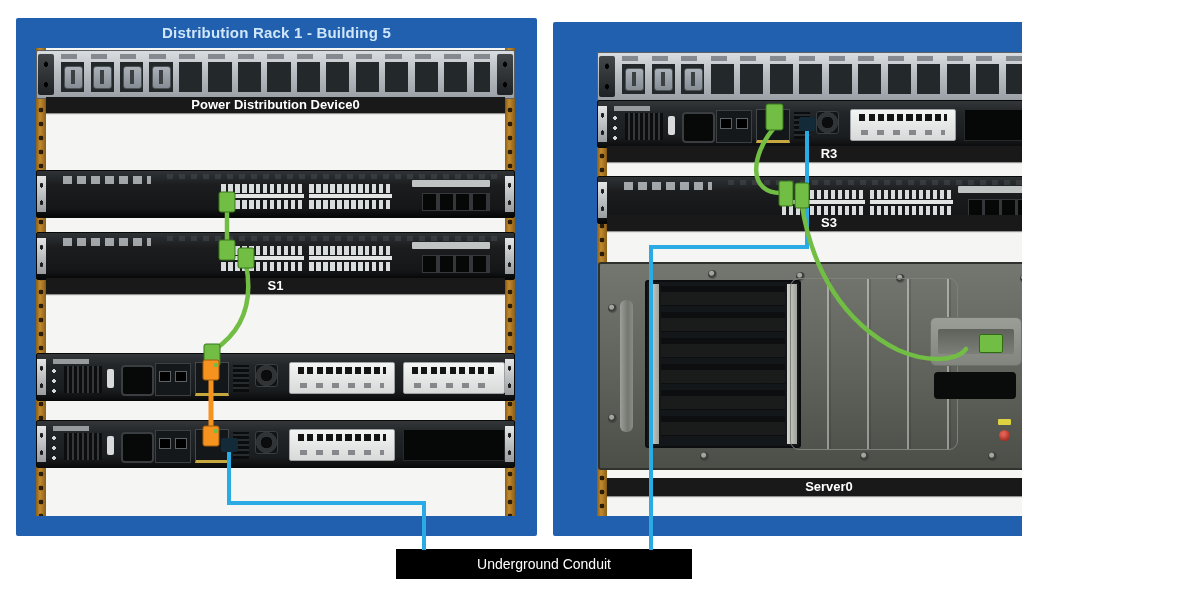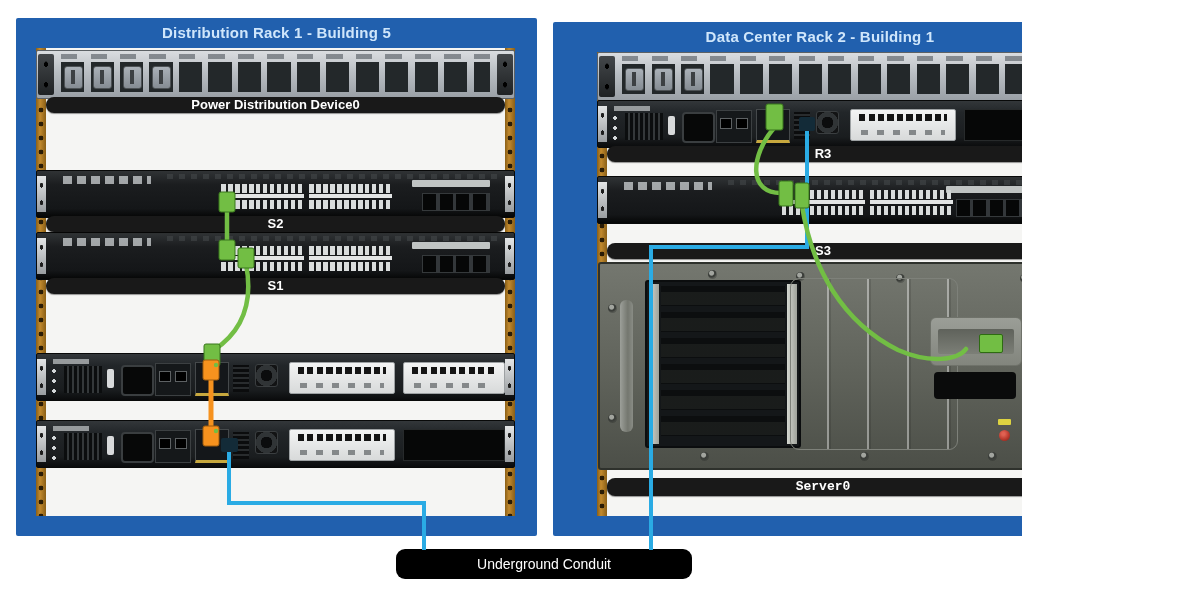--- a/index.html
+++ b/index.html
@@ -6,33 +6,33 @@
   .stage{position:relative;width:1022px;height:590px;background:#ffffff;overflow:hidden;}
 
   
   .rack{position:absolute;background:#2160ae;border-radius:2px;}
   .rack1{left:16px;top:18px;width:521px;height:518px;}
   .rack2{left:553px;top:22px;width:534px;height:514px;}
   .rack-title{position:absolute;top:0;left:0;right:0;height:30px;line-height:30px;text-align:center;
     color:#cfe6fb;font-weight:bold;font-size:15px;letter-spacing:.2px;}
   .rack-inner{position:absolute;background:#f5f5f3;}
   .rack1 .rack-inner{left:20px;top:30px;width:479px;height:468px;}
-  .rack2 .rack-inner{left:44px;top:30px;width:452px;height:464px;}
+  .rack2 .rack-inner{left:44px;top:30px;width:452px;height:464px;padding-left:12px;}
 
   .rail{position:absolute;top:0;bottom:0;width:10px;z-index:1;background-color:#ad7a24;
     background-image:radial-gradient(circle 2.6px at 50% 6px,#2a1c06 90%,rgba(0,0,0,0) 100%),
       linear-gradient(90deg,#8a5f17,#c28a2e 40%,#8a5f17);
     background-size:100% 14px,100% 100%;}
   .rail.l{left:0;}.rail.r{right:0;}
 
   
   .device{position:absolute;left:0;right:0;z-index:2;}
   .label-bar{position:absolute;left:10px;right:10px;height:16px;z-index:3;background:#191919;
     color:#fff;font-size:13px;font-weight:bold;text-align:center;line-height:16px;
-    border-radius:8px;box-shadow:0 1px 1px rgba(0,0,0,.4);}
+    border-radius:0;box-shadow:0 1px 1px rgba(0,0,0,.4);}
   .ear{position:absolute;top:5px;bottom:5px;width:9px;background:linear-gradient(#e3e5e6,#999da0);z-index:3;
     background-image:radial-gradient(ellipse 2.5px 4px at 50% 26%,#1d1d1d 60%,rgba(0,0,0,0) 65%),
       radial-gradient(ellipse 2.5px 4px at 50% 74%,#1d1d1d 60%,rgba(0,0,0,0) 65%),
       linear-gradient(#e3e5e6,#999da0);}
   .ear.l{left:0;}.ear.r{right:0;}
 
   
   .pdu{background:linear-gradient(180deg,#dadde0,#b9bec3 45%,#9aa0a6);border:1px solid #5c6165;border-radius:2px;}
   .pdu-cap{position:absolute;top:3px;bottom:3px;width:16px;background:linear-gradient(#43474a,#1f2224);border-radius:2px;
     background-image:radial-gradient(ellipse 3px 4.5px at 50% 25%,#000 60%,rgba(0,0,0,0) 65%),
@@ -118,21 +118,21 @@
   .sv-io::before{content:"";position:absolute;left:7px;right:7px;top:11px;height:25px;
     background:linear-gradient(#5f625b,#7c7f77);border-radius:2px;}
   .sv-port{position:absolute;left:48px;top:16px;width:22px;height:17px;border:1px solid #2e6b12;border-radius:2px;}
   .sv-slot{position:absolute;left:334px;top:108px;width:82px;height:27px;background:#0a0b0b;border-radius:4px;}
   .sv-led{position:absolute;left:398px;top:155px;width:13px;height:6px;background:#ddd341;border-radius:1px;}
   .sv-btn{position:absolute;left:399px;top:166px;width:11px;height:11px;border-radius:50%;
     background:radial-gradient(circle at 40% 35%,#e06152 15%,#b5372b 60%,#7c2118);}
 
   
   .conduit{position:absolute;left:396px;top:549px;width:296px;height:30px;background:#000;z-index:6;
-    color:#fff;font-size:14px;text-align:center;line-height:30px;border-radius:9px;}
+    color:#fff;font-size:14px;text-align:center;line-height:30px;}
   svg.cables{position:absolute;left:0;top:0;z-index:10;pointer-events:none;}
 </style>
 </head>
 <body>
 
 <div class="stage">
 
   <div class="rack rack1">
     <div class="rack-title">Distribution Rack 1 - Building 5</div>
     <div class="rack-inner">
@@ -154,21 +154,20 @@
       <div class="device switch" style="top:122px;height:46px;">
         <div class="ear l"></div>
         <div class="ear r"></div>
         <div class="sw-text"></div>
         <div class="sw-vent"></div>
         <div class="sw-ports p1"></div>
         <div class="sw-ports p2"></div>
         <div class="sw-strip"></div>
         <div class="sw-sfp"></div>
       </div>
-      <div class="label-bar" style="top:168px;">S2</div>
 
       <div class="device switch" style="top:184px;height:46px;">
         <div class="ear l"></div>
         <div class="ear r"></div>
         <div class="sw-text"></div>
         <div class="sw-vent"></div>
         <div class="sw-ports p1"></div>
         <div class="sw-ports p2"></div>
         <div class="sw-strip"></div>
         <div class="sw-sfp"></div>
@@ -203,21 +202,20 @@
         <div class="rt-eth"></div>
         <div class="rt-vent"></div>
         <div class="rt-btn"></div>
         <div class="rt-card c1"></div>
         <div class="rt-blank"></div>
       </div>
     </div>
   </div>
 
   <div class="rack rack2">
-    <div class="rack-title">Data Center Rack 2 - Building 1</div>
     <div class="rack-inner">
       <div class="rail l"></div>
       <div class="rail r"></div>
 
       <div class="device pdu" style="top:0px;height:47px;">
         <div class="pdu-text"></div>
         <div class="pdu-sockets"></div>
         <div class="pdu-plug" style="left:27px;"></div>
         <div class="pdu-plug" style="left:56px;"></div>
         <div class="pdu-plug" style="left:86px;"></div>
@@ -245,21 +243,21 @@
       <div class="device switch" style="top:124px;height:46px;">
         <div class="ear l"></div>
         <div class="ear r"></div>
         <div class="sw-text"></div>
         <div class="sw-vent"></div>
         <div class="sw-ports p1"></div>
         <div class="sw-ports p2"></div>
         <div class="sw-strip"></div>
         <div class="sw-sfp"></div>
       </div>
-      <div class="label-bar" style="top:163px;margin-top:28px;">S3</div>
+      <div class="label-bar" style="top:163px;">S3</div>
 
       <div class="device server" style="top:210px;height:204px;left:1px;right:5px;">
         <div class="screw" style="left:108px;top:6px;"></div>
         <div class="screw" style="left:196px;top:8px;"></div>
         <div class="screw" style="left:296px;top:10px;"></div>
         <div class="screw" style="left:420px;top:10px;"></div>
         <div class="screw" style="left:8px;top:40px;"></div>
         <div class="screw" style="left:8px;top:150px;"></div>
         <div class="screw" style="left:100px;top:188px;"></div>
         <div class="screw" style="left:260px;top:188px;"></div>
@@ -270,21 +268,21 @@
           <div class="sv-drives"></div>
         </div>
         <div class="sv-panel"></div>
         <div class="sv-io">
           <div class="sv-port" style="background: rgb(114, 190, 68);"></div>
         </div>
         <div class="sv-slot"></div>
         <div class="sv-led"></div>
         <div class="sv-btn"></div>
       </div>
-      <div class="label-bar" style="top:426px;height:18px;line-height:18px;font-family:Liberation Mono, monospace;">Server0</div>
+      <div class="label-bar" style="top:426px;height:18px;line-height:18px;">Server0</div>
     </div>
   </div>
 
   <div class="conduit">
     <span>Underground Conduit</span>
   </div>
 
   <svg class="cables" width="1192" height="590" viewBox="0 0 1192 590">
 
     <path d="M 229 451 L 229 503 L 424 503 L 424 550" fill="none" stroke-width="4" stroke="#2aabe4"></path>

